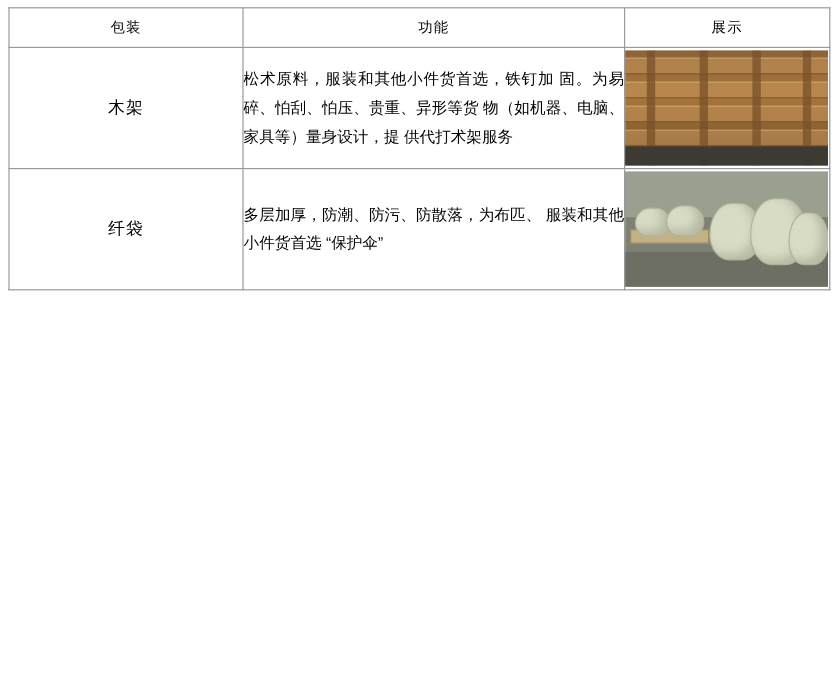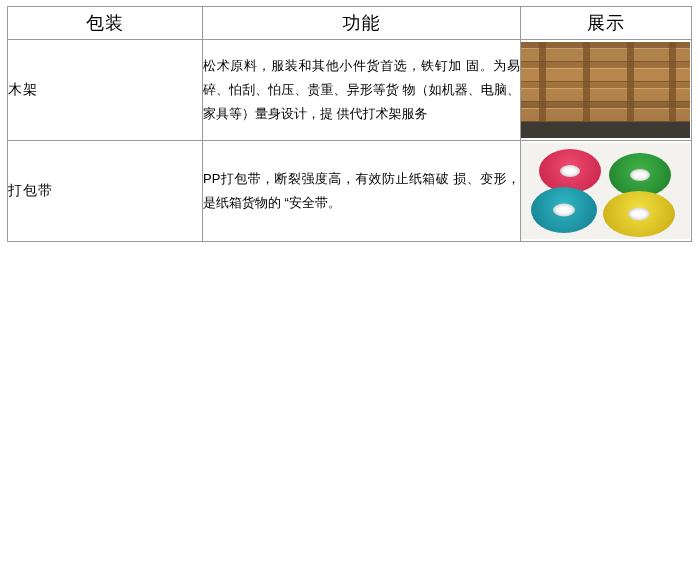--- a/index.html
+++ b/index.html
@@ -32,26 +32,26 @@
 
   table.pkg-table th,
   table.pkg-table td {
     border: 1px solid #9a9a9a;
     vertical-align: middle;
     padding: 0;
   }
   table.pkg-table th {
     height: 32px;
     font-weight: normal;
-    font-size: 18px;
+    font-size: 12px;
     text-align: center;
     letter-spacing: 1px;
   }
   td.name-cell {
-    text-align: left;
+    text-align: center;
     font-size: 14px;
     letter-spacing: 1px;
     padding: 4px 8px;
   }
   td.desc-cell {
     font-size: 13px;
     line-height: 1.85;
     padding: 8px 10px 8px 12px;
     text-align: justify;
   }
@@ -214,38 +214,34 @@
             <div class="post" style="left:18px;"></div>
             <div class="post" style="left:62px;"></div>
             <div class="post" style="left:106px;"></div>
             <div class="post" style="left:148px;"></div>
             <div class="floor"></div>
           </div>
         </td>
       </tr>
 
 
-
-      <tr class="row-strap">
-        <td class="name-cell">打包带</td>
-        <td class="desc-cell">PP打包带，断裂强度高，有效防止纸箱破 损、变形，是纸箱货物的 “安全带。</td>
+      <tr class="row-bag">
+        <td class="name-cell">纤袋</td>
+        <td class="desc-cell">多层加厚，防潮、防污、防散落，为布匹、 服装和其他小件货首选 “保护伞”</td>
         <td class="img-cell">
-          <div class="photo ph-strap">
-            <div class="reel" style="left:18px;top:6px;width:62px;height:44px;background:radial-gradient(circle at 50% 40%,#ef4a6f,#c42146);">
-              <div class="hole" style="width:20px;height:12px;"></div>
-            </div>
-            <div class="reel" style="left:88px;top:10px;width:62px;height:44px;background:radial-gradient(circle at 50% 40%,#42b44a,#1c7a27);">
-              <div class="hole" style="width:20px;height:12px;"></div>
-            </div>
-            <div class="reel" style="left:10px;top:44px;width:66px;height:46px;background:radial-gradient(circle at 50% 40%,#2fb6c4,#127b8c);">
-              <div class="hole" style="width:22px;height:13px;"></div>
-            </div>
-            <div class="reel" style="left:82px;top:48px;width:72px;height:46px;background:radial-gradient(circle at 50% 40%,#f3e13f,#c6a711);">
-              <div class="hole" style="width:22px;height:13px;"></div>
-            </div>
+          <div class="photo ph-bag">
+            <div class="wall"></div>
+            <div class="flr"></div>
+            <div class="pallet" style="left:4px;top:48px;width:64px;height:10px;"></div>
+            <div class="sack" style="left:8px;top:30px;width:28px;height:22px;"></div>
+            <div class="sack" style="left:34px;top:28px;width:30px;height:24px;"></div>
+            <div class="sack" style="left:70px;top:26px;width:42px;height:46px;"></div>
+            <div class="sack" style="left:104px;top:22px;width:46px;height:54px;"></div>
+            <div class="sack" style="left:136px;top:34px;width:32px;height:42px;"></div>
           </div>
         </td>
       </tr>
 
 
+
     </tbody>
   </table>
 </div>
 
 </body></html>

